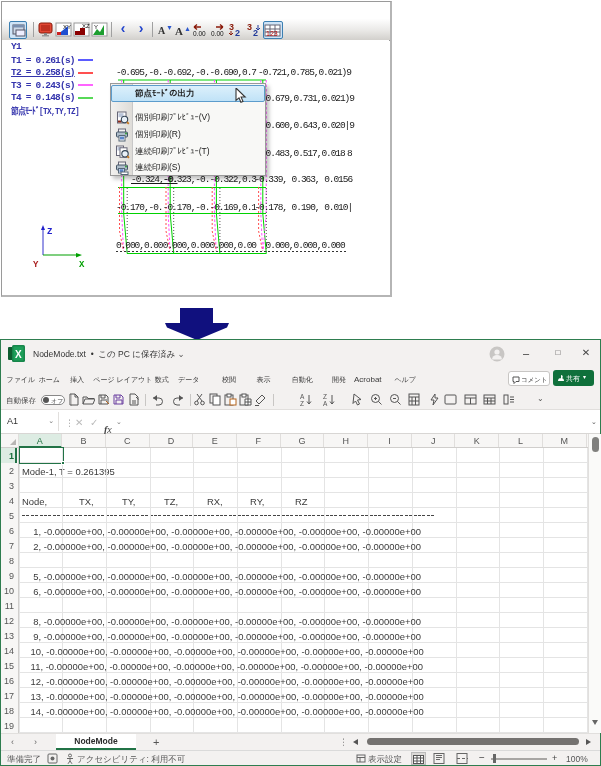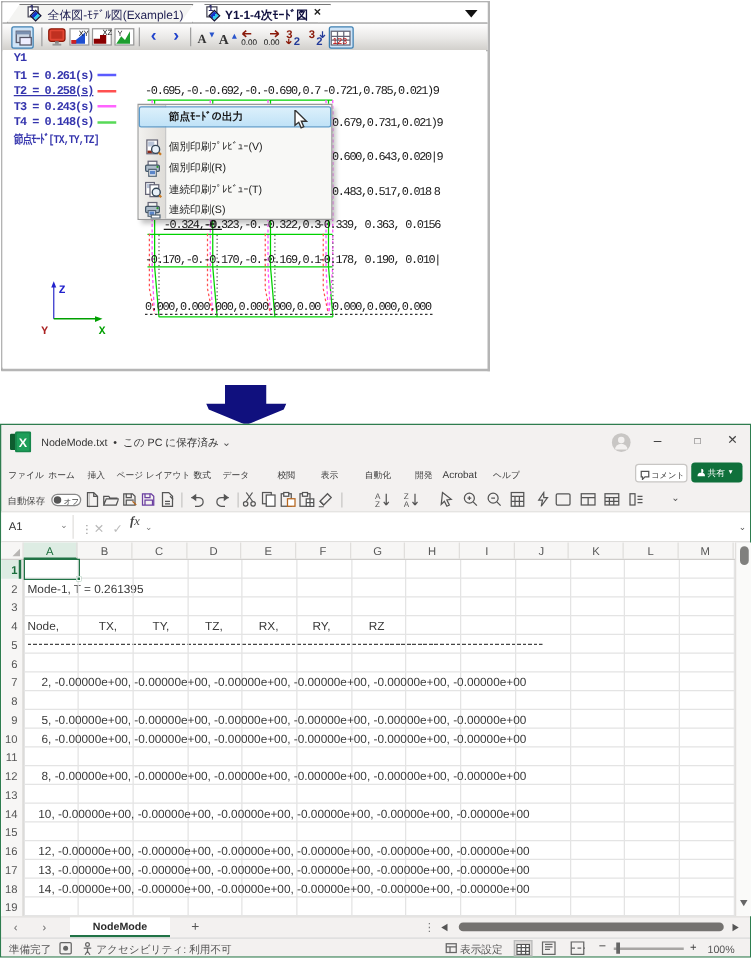--- a/index.html
+++ b/index.html
@@ -60,43 +60,20 @@
 .gh{position:absolute;left:17.5px;right:0;height:1px;background:#e4e4e4;}
 .cell{position:absolute;font-size:9.45px;color:#3a3a3a;white-space:pre;}
 #vsb{position:absolute;left:587px;top:94px;width:13px;height:299px;background:#fafaf9;border-left:1px solid #e1dfdd;}
 #xtabs{position:absolute;left:0;top:393px;width:100%;height:17px;background:#f3f1f0;border-top:1px solid #e1dfdd;font-size:9px;color:#444;}
 #xstatus{position:absolute;left:0;top:410px;width:100%;height:15px;background:#f3f1f0;border-top:1px solid #dadada;font-size:8.5px;color:#555;}
 </style>
 </head>
 <body>
 
 <div id="appwin">
- <div id="tabbar">
-  <div id="tabline"></div>
-  <div class="tab" id="tab1" style="left:3px;width:150px;">
-    <div class="tabshape"></div>
-    <div class="ticon" style="left:17px;">
-          <div class="pg"></div>
-          <div class="one">1</div>
-          <div class="dia"></div>
-        </div>
-    <div class="ttext" style="left:33px;">全体図-ﾓﾃﾞﾙ図(Example1)</div>
-  </div>
-  <div class="tab" id="tab2" style="left:151px;width:112px;">
-    <div class="tabshape"></div>
-    <div class="ticon" style="left:12px;">
-          <div class="pg"></div>
-          <div class="one">1</div>
-          <div class="dia"></div>
-        </div>
-    <div class="ttext" style="left:27px;">Y1-1-4次ﾓｰﾄﾞ図</div>
-  </div>
-  <div class="ttext" style="position:absolute;left:249px;top:3px;font-weight:bold;color:#222;font-size:10px;">×</div>
-  <div id="dropdn"></div>
- </div>
  <div id="toolbar">
 
   <div class="tbtn tsel" style="left:7px;">
     <svg width="16" height="16" style="margin:0px 0 0 1px">
           <rect x="2" y="3" width="11" height="9" fill="#cdd8e6" stroke="#556" stroke-width="1"></rect>
           <rect x="2" y="3" width="11" height="2.5" fill="#7a90b0"></rect>
           <rect x="5" y="8" width="9" height="6" fill="#eef" stroke="#556" stroke-width="1"></rect>
         </svg>
   </div>
   <div class="tsep" style="left:31px;"></div>
@@ -477,21 +454,21 @@
         </svg>
         <span style="position:absolute;left:13px;top:3.5px;font-size:7px;color:#fff;">共有</span>
         <span style="position:absolute;left:30px;top:3px;font-size:6px;color:#fff;">▾</span>
       </div>
  </div>
  <div id="xformula">
   <div id="namebox">A1 <span style="position:absolute;right:4px;color:#777;font-size:7px;">⌄</span></div>
   <div class="abs" style="left:64px;top:8px;width:3px;color:#999;font-size:9px;">⋮</div>
   <div class="abs" style="left:74px;top:7px;color:#bbb;font-size:10px;">✕</div>
   <div class="abs" style="left:89px;top:7px;color:#bbb;font-size:10px;">✓</div>
-  <div class="abs" style="left:103px;top:2px;color:#444;font-size:10px;font-style:italic;font-family:'Liberation Serif',serif;"><b>f</b>x</div>
+  <div class="abs" style="left:103px;top:14px;color:#444;font-size:10px;font-style:italic;font-family:'Liberation Serif',serif;"><b>f</b>x</div>
   <div class="abs" style="left:115px;top:8px;color:#777;font-size:7px;">⌄</div>
   <div id="fxbar"></div>
   <div class="abs" style="left:590px;top:8px;color:#555;font-size:7px;">⌄</div>
  </div>
  <div id="sheetarea">
   <div id="colhdr">
         <div class="ch" style="left: 0px; width: 17.5px;">
           <div style="position:absolute;right:2px;bottom:2px;width:0;height:0;border-left:6px solid transparent;border-bottom:6px solid #b8b6b4;"></div>
         </div>
         <div class="ch" style="left: 17.5px; width: 43.7px; background: rgb(221, 236, 227); color: rgb(26, 110, 60); border-bottom: 2px solid rgb(33, 115, 70); height: 14px;">A</div>
@@ -567,25 +544,28 @@
         <div class="gh" style="top: 149px;"></div>
         <div class="gh" style="top: 164px;"></div>
         <div class="gh" style="top: 179px;"></div>
         <div class="gh" style="top: 194px;"></div>
         <div class="gh" style="top: 209px;"></div>
         <div class="gh" style="top: 224px;"></div>
         <div class="gh" style="top: 239px;"></div>
         <div class="gh" style="top: 254px;"></div>
         <div class="gh" style="top: 269px;"></div>
         <div class="gh" style="top: 284px;"></div>
+        <div class="cell" style="left: 27px; top: 77.5px;">  1, -0.00000e+00, -0.00000e+00, -0.00000e+00, -0.00000e+00, -0.00000e+00, -0.00000e+00</div>
         <div class="cell" style="left: 27px; top: 92.5px;">  2, -0.00000e+00, -0.00000e+00, -0.00000e+00, -0.00000e+00, -0.00000e+00, -0.00000e+00</div>
         <div class="cell" style="left: 27px; top: 122.5px;">  5, -0.00000e+00, -0.00000e+00, -0.00000e+00, -0.00000e+00, -0.00000e+00, -0.00000e+00</div>
         <div class="cell" style="left: 27px; top: 137.5px;">  6, -0.00000e+00, -0.00000e+00, -0.00000e+00, -0.00000e+00, -0.00000e+00, -0.00000e+00</div>
         <div class="cell" style="left: 27px; top: 167.5px;">  8, -0.00000e+00, -0.00000e+00, -0.00000e+00, -0.00000e+00, -0.00000e+00, -0.00000e+00</div>
+        <div class="cell" style="left: 27px; top: 182.5px;">  9, -0.00000e+00, -0.00000e+00, -0.00000e+00, -0.00000e+00, -0.00000e+00, -0.00000e+00</div>
         <div class="cell" style="left: 27px; top: 197.5px;"> 10, -0.00000e+00, -0.00000e+00, -0.00000e+00, -0.00000e+00, -0.00000e+00, -0.00000e+00</div>
+        <div class="cell" style="left: 27px; top: 212.5px;"> 11, -0.00000e+00, -0.00000e+00, -0.00000e+00, -0.00000e+00, -0.00000e+00, -0.00000e+00</div>
         <div class="cell" style="left: 27px; top: 227.5px;"> 12, -0.00000e+00, -0.00000e+00, -0.00000e+00, -0.00000e+00, -0.00000e+00, -0.00000e+00</div>
         <div class="cell" style="left: 27px; top: 242.5px;"> 13, -0.00000e+00, -0.00000e+00, -0.00000e+00, -0.00000e+00, -0.00000e+00, -0.00000e+00</div>
         <div class="cell" style="left: 27px; top: 257.5px;"> 14, -0.00000e+00, -0.00000e+00, -0.00000e+00, -0.00000e+00, -0.00000e+00, -0.00000e+00</div>
       </div>
 
   <div class="abs" style="left:17.5px;top:13px;width:45px;height:16.5px;border:1.8px solid #217346;background:transparent;"></div>
   <div class="abs" style="left:59.5px;top:26.5px;width:4px;height:4px;background:#217346;border:1px solid #fff;"></div>
  </div>
  <div id="vsb">
   <div class="abs" style="left:2.5px;top:3px;width:7px;height:15px;background:#80807e;border-radius:3.5px;"></div>

